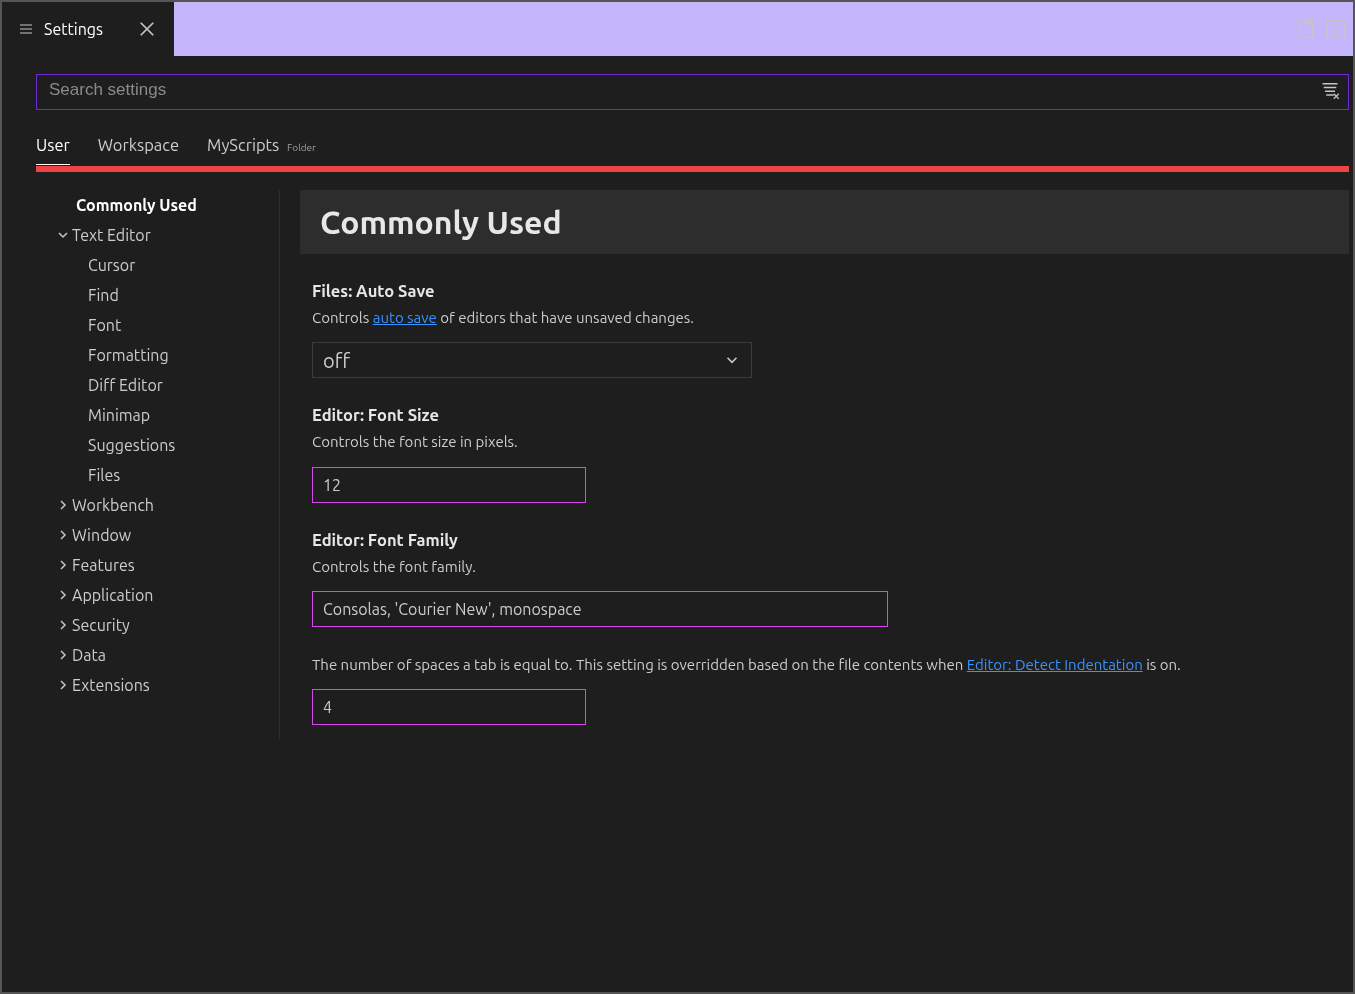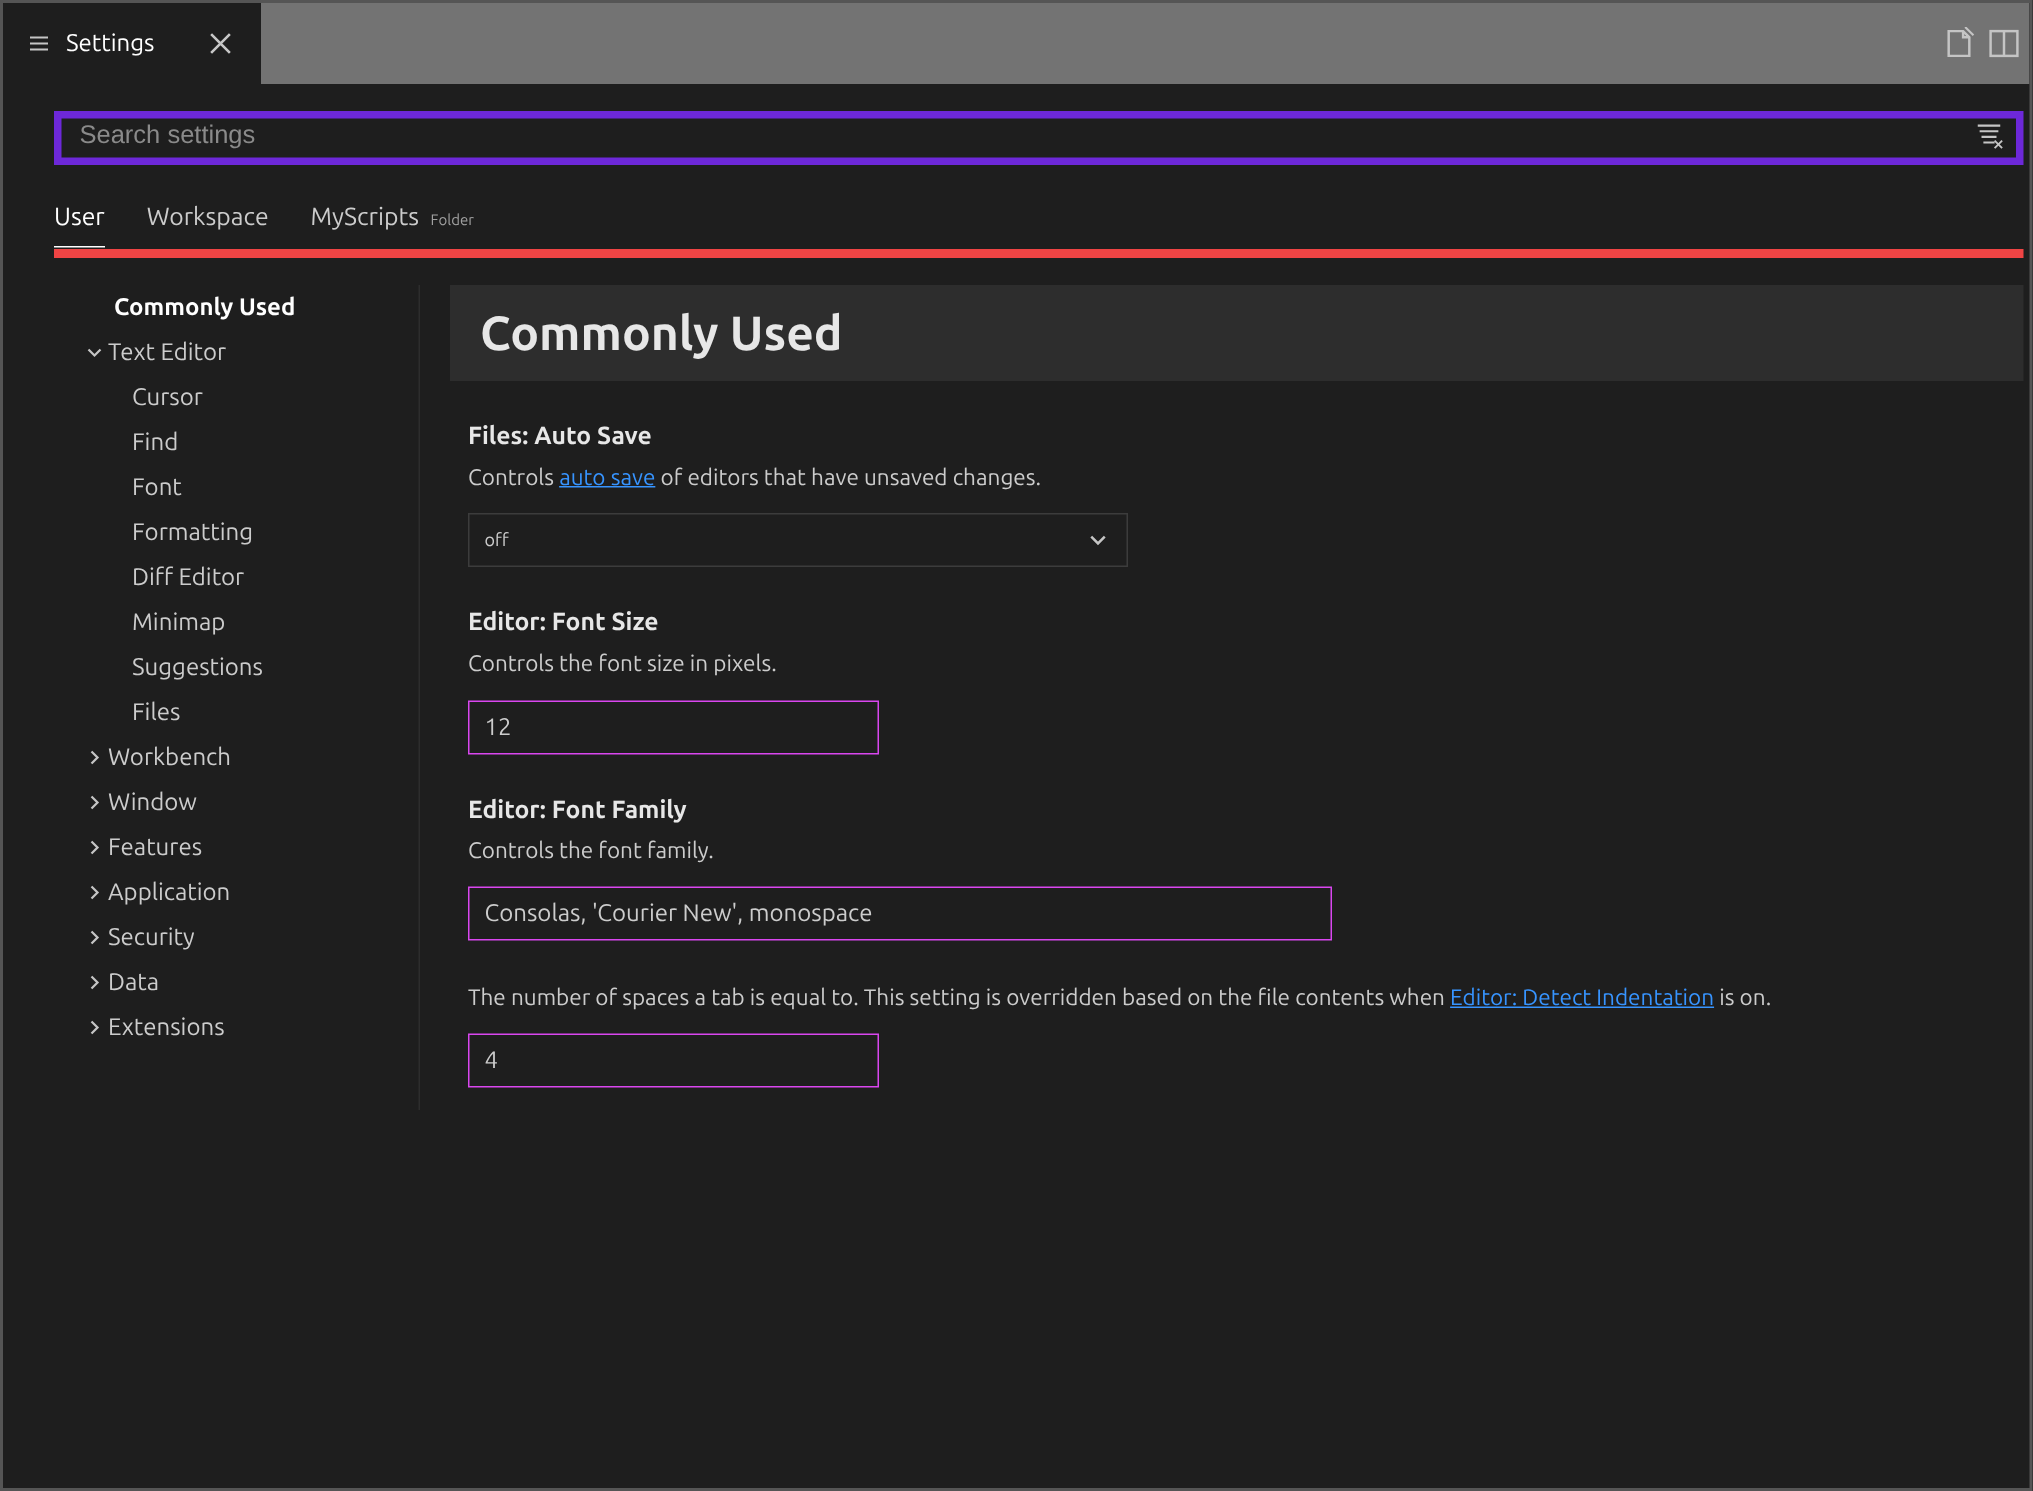--- a/index.html
+++ b/index.html
@@ -1,31 +1,31 @@
 <!DOCTYPE html>
 <html><head>
 <meta charset="utf-8">
 <style>
   * { box-sizing: border-box; margin: 0; padding: 0; }
   html, body { width: 1355px; height: 994px; background: #1e1e1e; font-family: -apple-system, "Segoe UI", Ubuntu, sans-serif; color: #cccccc; overflow: hidden; }
   body { border: 2px solid #555; }
 
   
-  .tabbar { height: 54px; background: #737373; display: flex; align-items: stretch; position: relative; }
+  .tabbar { height: 54px; background: #c4b5fd; display: flex; align-items: stretch; position: relative; }
   .tab { display: flex; align-items: center; gap: 10px; padding: 0 16px; background: #1e1e1e; color: #ffffff; font-size: 16px; border-right: 1px solid #1e1e1e; }
   .tab .icon { width: 16px; height: 16px; color: #c5c5c5; display: flex; align-items: center; justify-content: center; }
   .tab .close { width: 20px; height: 20px; display: flex; align-items: center; justify-content: center; color: #c5c5c5; margin-left: 24px; }
   .titlebar-actions { position: absolute; right: 6px; top: 0; height: 100%; display: flex; align-items: center; gap: 8px; }
   .titlebar-actions .act { width: 22px; height: 22px; color: #c5c5c5; display: flex; align-items: center; justify-content: center; }
 
   
   .content { padding: 18px 0 0 34px; }
 
   
-  .searchbox { border: 5px solid #6d28d9; background: #1e1e1e; height: 36px; display: flex; align-items: center; padding: 0 8px 4px 12px; margin-right: 4px; }
+  .searchbox { border: 1px solid #6d28d9; background: #1e1e1e; height: 36px; display: flex; align-items: center; padding: 0 8px 4px 12px; margin-right: 4px; }
   .searchbox input { flex: 1; background: transparent; border: none; outline: none; color: #cccccc; font-size: 17px; }
   .searchbox input::placeholder { color: #8a8a8a; }
   .searchbox .filter-icon { width: 20px; height: 20px; color: #c5c5c5; }
 
   
   .scopes { display: flex; align-items: baseline; gap: 28px; margin-top: 26px; border-bottom: 6px solid #ef4444; padding-bottom: 2px; margin-right: 4px; }
   .scope { font-size: 16.5px; color: #cccccc; padding-bottom: 10px; position: relative; cursor: pointer; }
   .scope.active { color: #ffffff; }
   .scope.active::after { content: ""; position: absolute; left: 0; right: 0; bottom: -1px; height: 1px; background: #ffffff; }
   .scope .suffix { font-size: 10px; color: #a0a0a0; margin-left: 4px; }
@@ -45,21 +45,21 @@
   .header-band h1 { color: #e7e7e7; font-size: 32px; font-weight: 700; }
 
   .setting { margin-top: 28px; max-width: 940px; }
   .setting:first-of-type { margin-top: 28px; }
   .setting-title { font-weight: 700; font-size: 16.5px; color: #e7e7e7; }
   .setting-title .mod { font-weight: 400; font-style: italic; color: #a0a0a0; margin-left: 10px; font-size: 15.5px; }
   .setting-desc { margin-top: 8px; font-size: 15px; color: #cccccc; line-height: 1.35; }
   .setting-desc a { color: #3794ff; text-decoration: underline; }
   .setting-control { margin-top: 14px; }
 
-  .select { width: 440px; height: 36px; border: 1px solid #3c3c3c; background: #1e1e1e; display: flex; align-items: center; justify-content: space-between; padding: 0 10px; color: #cccccc; font-size: 12px; }
+  .select { width: 440px; height: 36px; border: 1px solid #3c3c3c; background: #1e1e1e; display: flex; align-items: center; justify-content: space-between; padding: 0 10px; color: #cccccc; font-size: 20px; }
   .select .chev { width: 18px; height: 18px; color: #c5c5c5; }
   .textinput { height: 36px; border: 1px solid #d946ef; background: #1e1e1e; display: flex; align-items: center; padding: 0 10px; color: #cccccc; font-size: 16px; }
   .w-small { width: 274px; }
   .w-large { width: 576px; }
 
   svg { display: block; }
 </style>
 </head>
 <body>
 

